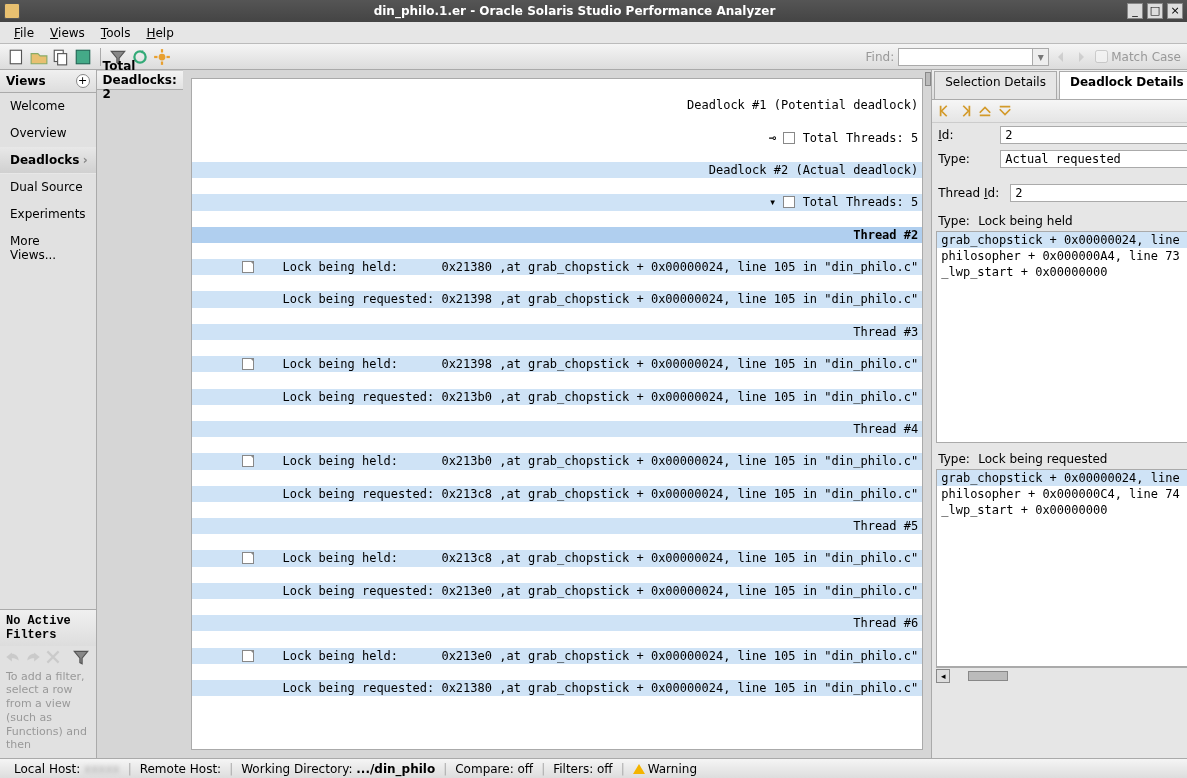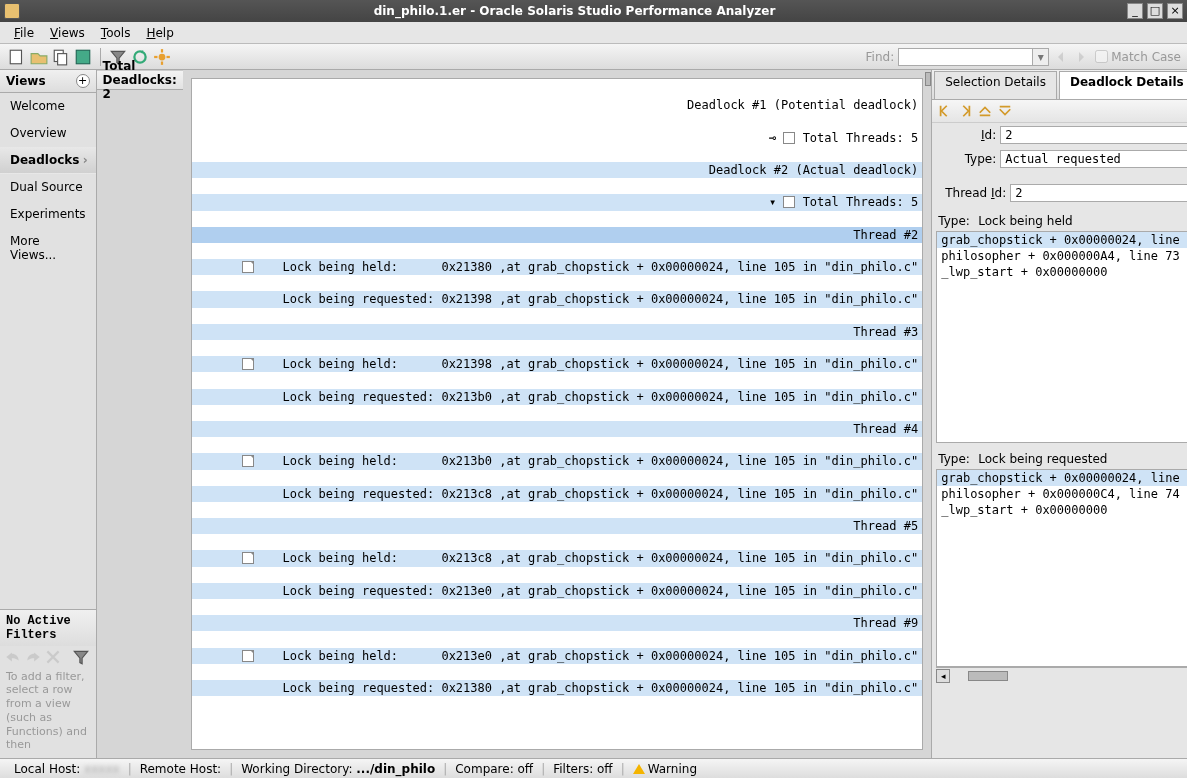--- a/index.html
+++ b/index.html
@@ -34,33 +34,33 @@
   .filter-toolbar .fb { width: 18px; height: 18px; margin-right: 2px; opacity: 0.4; display:flex;align-items:center;justify-content:center; }
   .filter-toolbar .fb.last { margin-left: auto; opacity:1;}
   .filter-hint { color: #999; font-size: 11px; padding: 2px 6px 6px; line-height: 1.25; }
   .center { flex: 1; display: flex; flex-direction: row; border-right: 1px solid #aaa; background: #d6d6d6; position:relative;}
   .center-header { background: linear-gradient(#f3f3f3,#e2e2e2); border-bottom: 1px solid #aaa; padding: 3px 6px; font-weight: bold; display:flex; align-items:center; height:20px; border-top:1px solid #ccc;}
   .tree-panel { background: #fff; border: 1px solid #aaa; margin: 8px; flex: 0 0 auto; text-align: right; }
   .tree { font-family: "DejaVu Sans Mono", monospace; font-size: 12px; white-space: pre; line-height: 1.35; padding: 2px 0; }
   .tree .row { padding: 0 4px; }
   .tree .hdr { color: #000; }
   .tree .selblock { background: #cfe3f6; }
-  .tree .seltop { background: #b0cfef; font-weight: normal; }
+  .tree .seltop { background: #b0cfef; font-weight: bold; }
   .tree-icon { display:inline-block; width:12px; height:12px; vertical-align: -2px; }
   .tree-icon.folder { background:#fff; border:1px solid #888; }
   .tree-icon.file { background:#fff; border:1px solid #888; position:relative; }
   .tree-icon.file::after { content:""; position:absolute; right:-1px; top:-1px; border:2px solid #888; border-left-color:transparent; border-bottom-color:transparent; }
   .rightpane { width: 294px; display: flex; flex-direction: column; background: #e6e6e6; }
   .tabs { display: flex; height: 30px; background: linear-gradient(#f0f0f0,#ddd); border-bottom: 1px solid #aaa; }
   .tab { padding: 3px 10px; border: 1px solid #aaa; border-bottom: none; margin-top:1px; margin-left:2px; background: #e6e6e6; cursor: pointer; }
   .tab.active { background: #fff; font-weight: bold; }
   .nav-arrows { display: flex; align-items: center; padding: 4px 6px; gap: 6px; background: linear-gradient(#f6f6f6,#e5e5e5); border-bottom: 1px solid #ccc; }
   .nav-arrows svg { width: 14px; height: 14px; cursor: pointer; }
   .detail-row { display: flex; align-items: center; padding: 3px 6px; }
-  .detail-row .lbl { width: 62px; text-align: right; padding-right: 4px; }
+  .detail-row .lbl { width: 62px; padding-right: 4px; }
   .detail-row .lbl .ul { text-decoration: underline; }
   .detail-row .val { flex:1; background:#fff; border:1px solid #aaa; padding: 1px 4px; height:18px; font-family:"DejaVu Sans Mono",monospace; }
   .stack-label { display: flex; align-items: center; padding: 3px 6px; }
   .stack-label .lbl { padding-right: 4px; }
   .stack { background:#fff; border:1px solid #aaa; margin: 0 4px; font-family:"DejaVu Sans Mono",monospace; font-size:12px; line-height:1.35; overflow:hidden; }
   .stack .srow { padding: 0 4px; white-space: pre; }
   .stack .srow.sel { background:#cfe3f6; }
   .stack.top { height: 212px; }
   .stack.bottom { height: 198px; }
   .hscroll { height:16px; background:#e6e6e6; border-top:1px solid #aaa; margin:0 4px 4px; display:flex; align-items:center; }
@@ -217,21 +217,21 @@
 <div class="row selblock">            <span>Lock being requested: 0x21398 ,at grab_chopstick + 0x00000024, line 105 in "din_philo.c"</span></div>
 <div class="row selblock">        <span>Thread #3</span></div>
 <div class="row selblock">      <span class="tree-icon file"></span>    <span>Lock being held:      0x21398 ,at grab_chopstick + 0x00000024, line 105 in "din_philo.c"</span></div>
 <div class="row selblock">            <span>Lock being requested: 0x213b0 ,at grab_chopstick + 0x00000024, line 105 in "din_philo.c"</span></div>
 <div class="row selblock">        <span>Thread #4</span></div>
 <div class="row selblock">      <span class="tree-icon file"></span>    <span>Lock being held:      0x213b0 ,at grab_chopstick + 0x00000024, line 105 in "din_philo.c"</span></div>
 <div class="row selblock">            <span>Lock being requested: 0x213c8 ,at grab_chopstick + 0x00000024, line 105 in "din_philo.c"</span></div>
 <div class="row selblock">        <span>Thread #5</span></div>
 <div class="row selblock">      <span class="tree-icon file"></span>    <span>Lock being held:      0x213c8 ,at grab_chopstick + 0x00000024, line 105 in "din_philo.c"</span></div>
 <div class="row selblock">            <span>Lock being requested: 0x213e0 ,at grab_chopstick + 0x00000024, line 105 in "din_philo.c"</span></div>
-<div class="row selblock">        <span>Thread #9</span></div>
+<div class="row selblock">        <span>Thread #6</span></div>
 <div class="row selblock">      <span class="tree-icon file"></span>    <span>Lock being held:      0x213e0 ,at grab_chopstick + 0x00000024, line 105 in "din_philo.c"</span></div>
 <div class="row selblock">            <span>Lock being requested: 0x21380 ,at grab_chopstick + 0x00000024, line 105 in "din_philo.c"</span></div>
       </div>
     </div>
     <div class="vsplit">
         <div class="grip"></div>
       </div>
   </div>
 
   <div class="rightpane">

